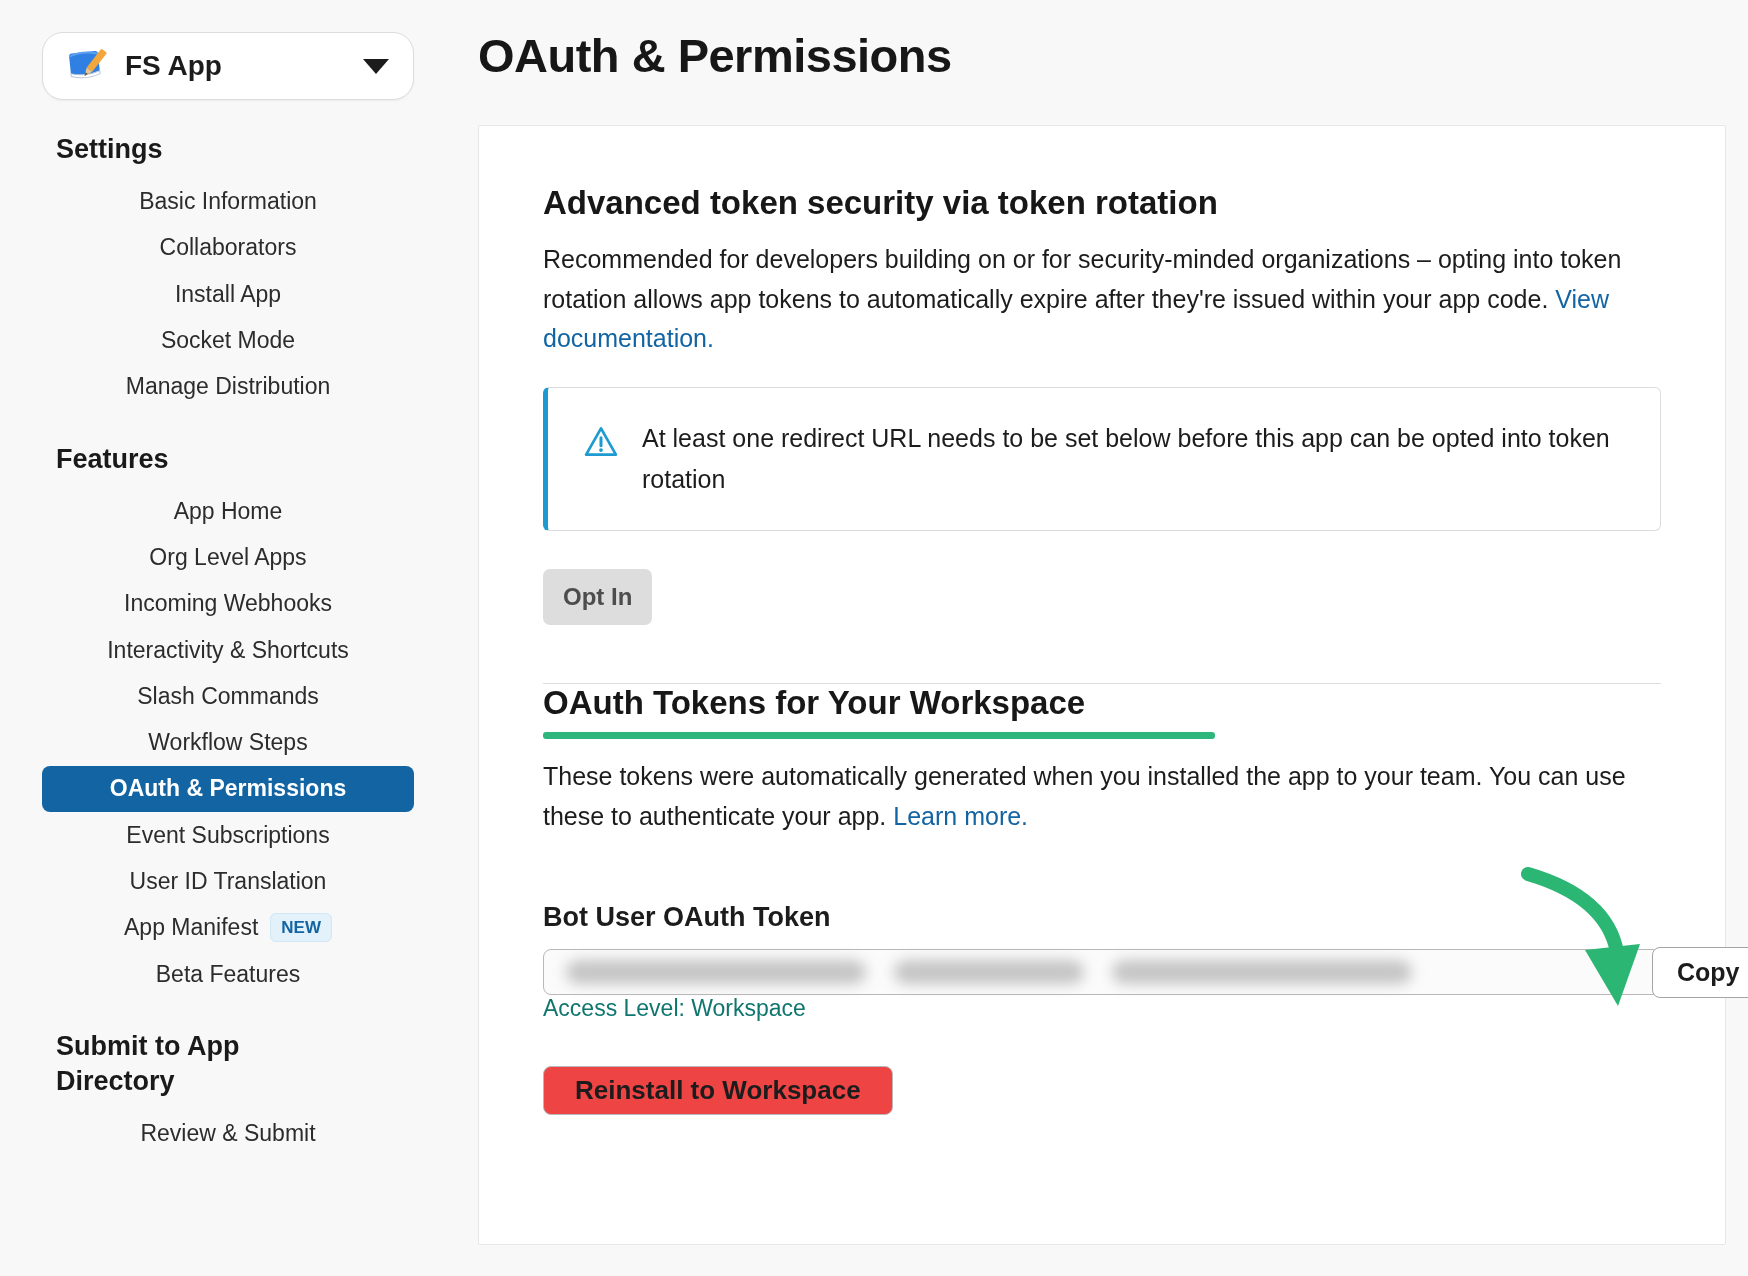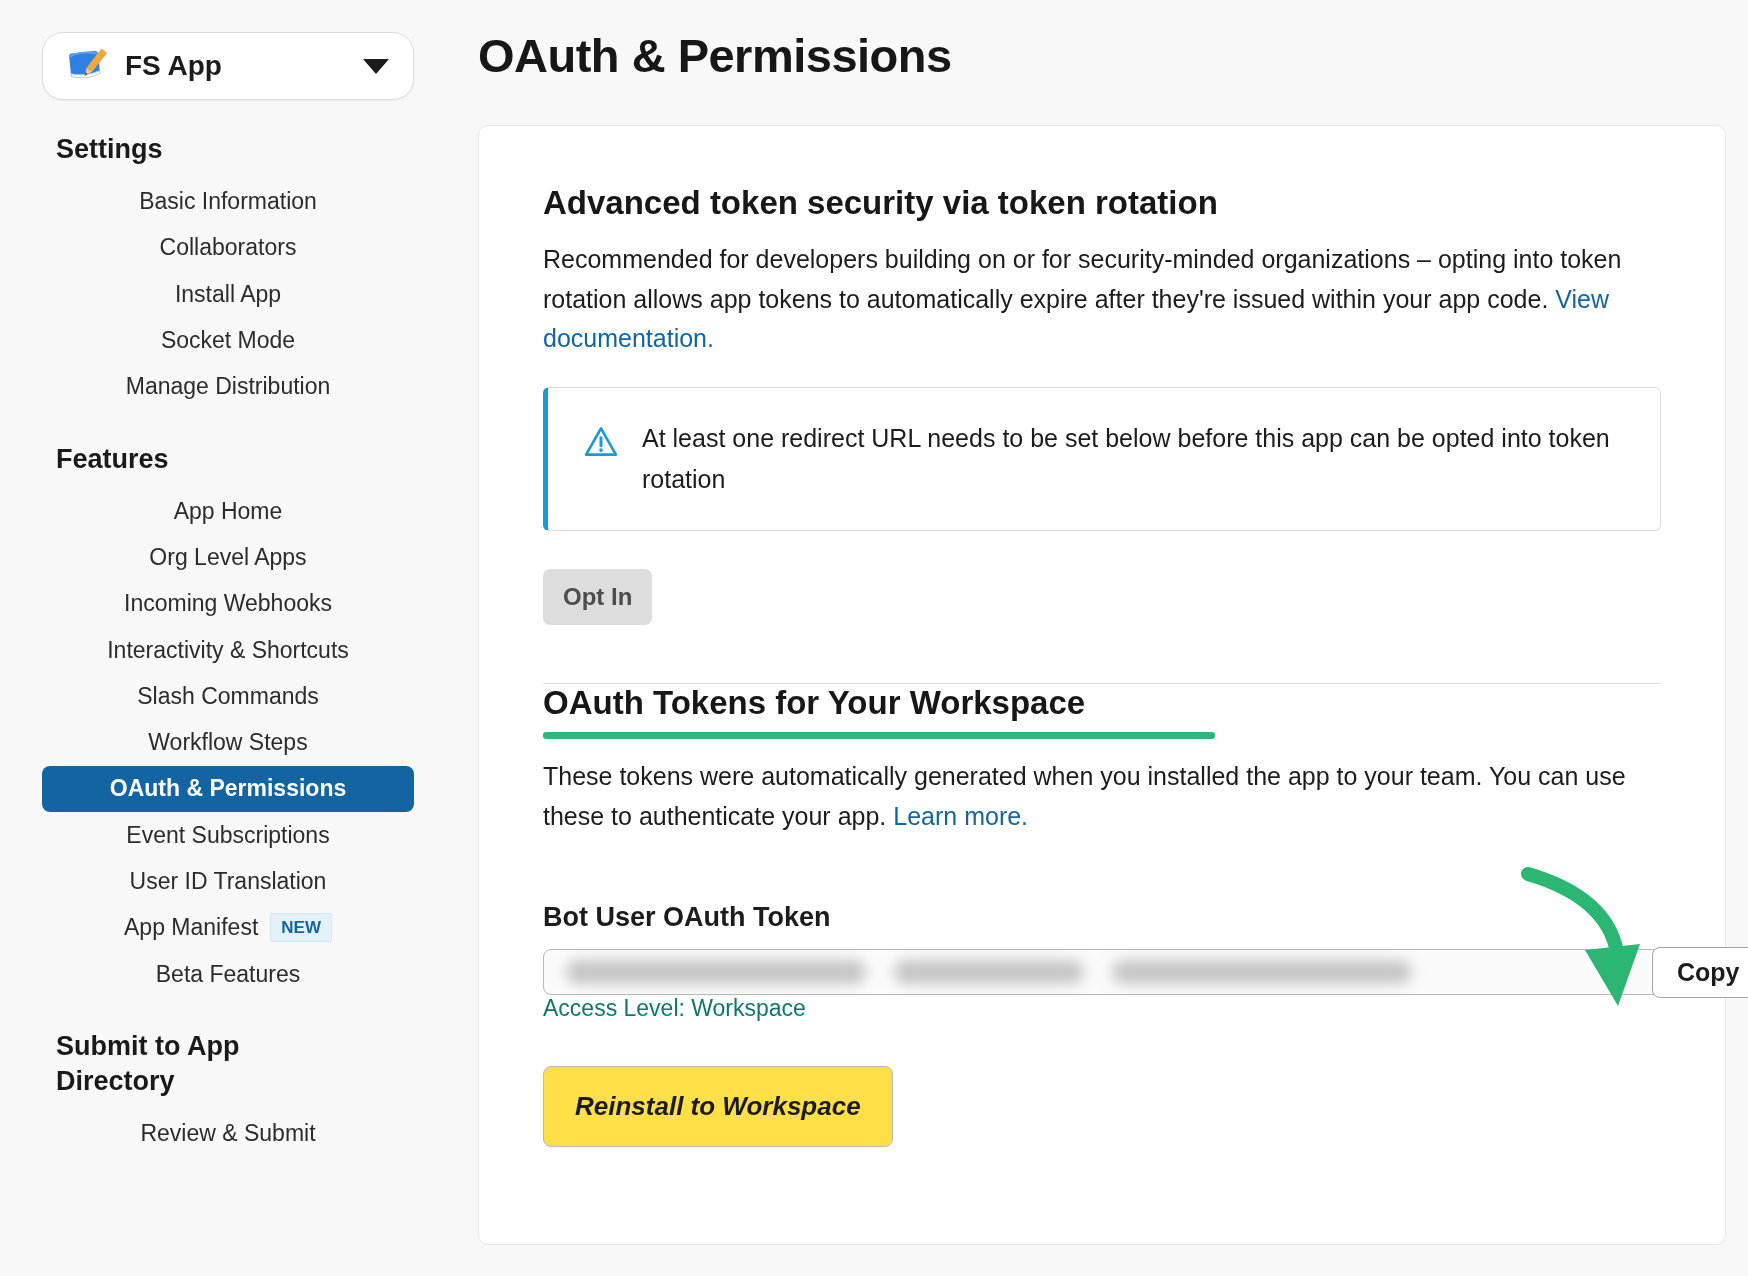--- a/index.html
+++ b/index.html
@@ -27,29 +27,29 @@
     font-size:27px; font-weight:bold; margin:32px 0 12px 14px;
     max-width:250px; line-height:1.3; color:#1a1a1a;
   }
   .nav-item {
     font-size:23px; line-height:1.1; padding:10px 14px; border-radius:8px;
     margin:1px 0; cursor:pointer; color:#2c2c2c;text-align:center;
   }
   .nav-item.selected { background:#1264a3; color:#fff; font-weight:bold; }
   .badge-new {
     background:#e3f1fa; border:1px solid #d2e8f4; color:#1264a3;
-    font-size:17px; font-weight:bold; padding:4px 10px; border-radius:1px;
+    font-size:17px; font-weight:bold; padding:4px 10px; border-radius:6px;
     margin-left:12px; position:relative; top:-2px; white-space:nowrap;
   }
 
   
   .main { position:absolute; left:478px; top:28px; width:1248px; }
   h1.page-title { font-size:47px; margin:0; font-weight:bold; letter-spacing:-0.5px; color:#171717; }
   .card {
-    margin-top:42px; background:#fff; border:1px solid #e7e7e7; border-radius:10px;
+    margin-top:42px; background:#fff; border:1px solid #e7e7e7; border-radius:2px;
     padding:58px 64px 60px 64px; min-height:1120px;
   }
   h2.section-heading { font-size:33px; margin:0; font-weight:bold; color:#171717; }
   p.body-text { font-size:25px; line-height:1.58; margin:18px 0 0 0; }
   a.inline-link { color:#1264a3; text-decoration:none; cursor:pointer; }
 
   .warning-box {
     display:flex; align-items:flex-start; gap:22px;
     margin-top:28px; border:1px solid #dcdcdc; border-left:5px solid #1d9bd1;
     border-radius:6px; padding:30px 34px; font-size:25px; line-height:1.65;
@@ -74,23 +74,23 @@
   }
   .token-blur { flex:1; display:flex; gap:28px; align-items:center; filter:blur(7px); opacity:.5; margin-right:240px; }
   .token-blur .seg { height:24px; background:#8f8f8f; border-radius:12px; }
   .copy-btn {
     background:#fff; border:1px solid #a5a5a5; border-radius:8px;
     font-size:25px; font-weight:bold; padding:10px 24px; font-family:inherit;
     color:#1d1c1d; cursor:pointer;
   }
   .access-level { font-size:23px; color:#0f766e; margin-top:0; }
   .reinstall-btn {
-    margin-top:44px; background:#fde047; border:1px solid #b9b9b9; border-radius:8px;
-    font-size:26px; font-weight:bold; padding:24px 31px; font-family:inherit;
-    color:#1d1c1d; cursor:pointer;font-style:italic;
+    margin-top:44px; background:#ef4444; border:1px solid #b9b9b9; border-radius:8px;
+    font-size:26px; font-weight:bold; padding:8px 31px; font-family:inherit;
+    color:#1d1c1d; cursor:pointer;
   }
 
   .annotation-arrow { position:absolute; left:0; top:0; pointer-events:none; z-index:5; }
 </style>
 </head>
 <body>
 
 <aside class="sidebar">
   <div class="app-selector">
     <span>

